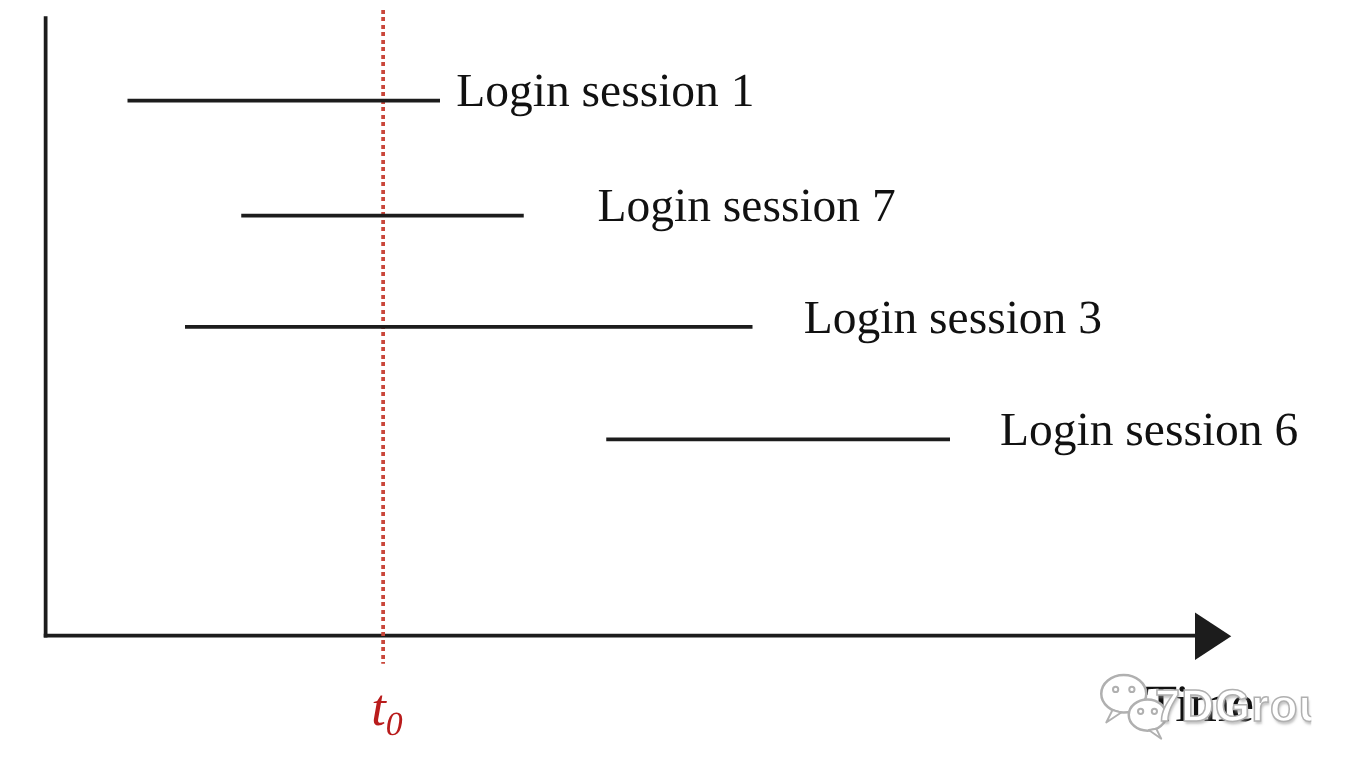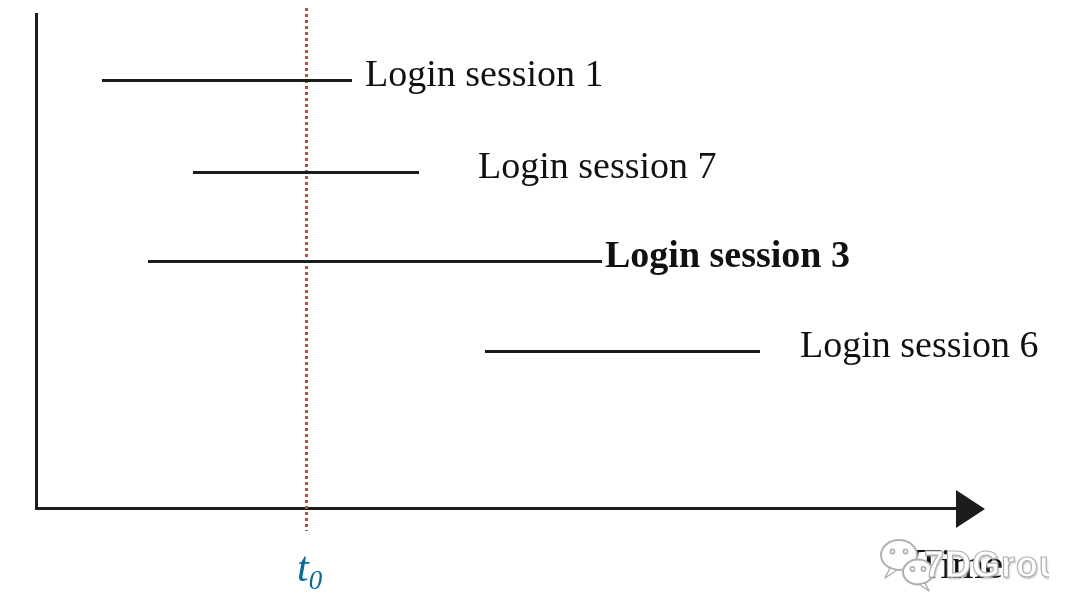--- a/index.html
+++ b/index.html
@@ -61,21 +61,21 @@
     white-space: nowrap;
     color: #111111;
   }
   
   .t0-label {
     position: absolute;
     left: 297px; top: 544px;
     font-size: 42px;
     line-height: 46px;
     font-style: italic;
-    color: #0369a1;
+    color: #b91c1c;
     font-family: Liberation Serif, serif;
   }
   .t0-label sub {
     font-size: 27px;
     font-style: italic;
     line-height: 0;
     vertical-align: -8px;
   }
   
   .time-label {
@@ -118,21 +118,21 @@
   <div class="arrowhead"></div>
 
   <div class="ref-line"></div>
 
   <div id="sessions-layer">
       <div class="s-line" style="left: 102px; width: 250px; top: 79px;"></div>
       <div class="s-label" style="left: 365px; top: 52px;">Login session 1</div>
       <div class="s-line" style="left: 193px; width: 226px; top: 171px;"></div>
       <div class="s-label" style="left: 478px; top: 144px;">Login session 7</div>
       <div class="s-line" style="left: 148px; width: 454px; top: 260px;"></div>
-      <div class="s-label" style="left: 605px; top: 233px; font-weight: bold;">Login session 3</div>
+      <div class="s-label" style="left: 643px; top: 233px;">Login session 3</div>
       <div class="s-line" style="left: 485px; width: 275px; top: 350px;"></div>
       <div class="s-label" style="left: 800px; top: 323px;">Login session 6</div>
     </div>
 
   <div class="t0-label"><span>t</span><sub>0</sub></div>
 
   <div class="time-label">Time</div>
 
   <div class="watermark">
     <svg width="60" height="56" viewBox="0 0 60 56" aria-hidden="true">

